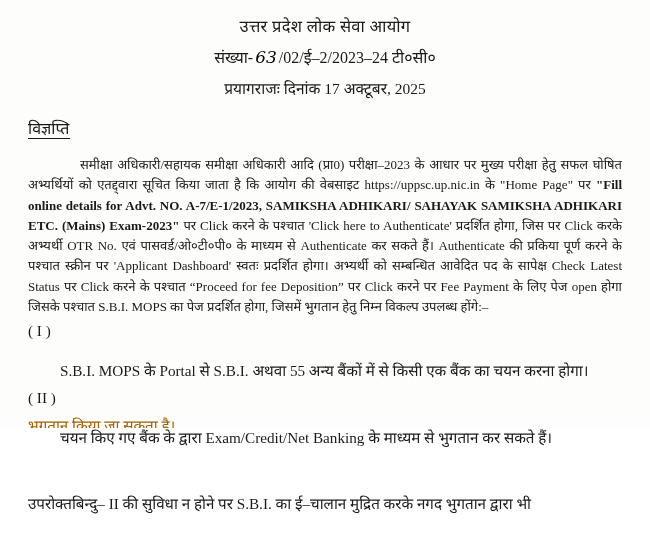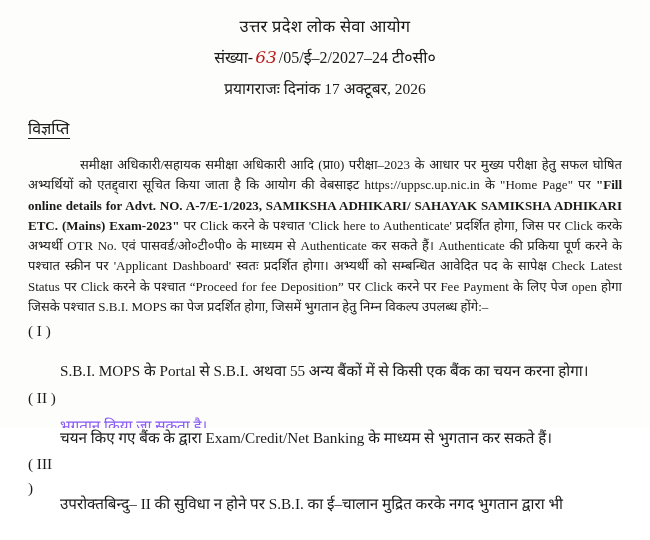--- a/index.html
+++ b/index.html
@@ -32,21 +32,21 @@
     font-family: "Liberation Serif", "DejaVu Serif", serif;
   }
   .hdr-line2 {
     font-size: 16px;
     margin-bottom: 9px;
   }
   .hdr-line2 .handwritten {
     font-family: "DejaVu Serif", serif;
     font-style: italic;
     font-size: 17px;
-    color: #b91c1c;
+    color: #000000;
     padding: 0 2px;
   }
   .hdr-line3 {
     font-size: 15.5px;
     margin-bottom: 18px;
   }
   .title {
     text-align: left;
     font-size: 16px;
     margin-bottom: 16px;
@@ -92,55 +92,53 @@
   }
   .cut {
     position: absolute;
     left: 0;
     right: 0;
     bottom: 0;
     height: 14px;
     overflow: hidden;
     font-size: 15.2px;
     line-height: 1.55;
-    padding: 0 20px;
+    padding: 0 28px;
     box-sizing: border-box;
-    color: #8b5cf6;
-    margin-left: 40px;
+    color: #a16207;
   }
 </style>
 </head>
 <body>
 
 <div class="page">
 
   <div class="hdr">
     <div class="hdr-line1">उत्तर प्रदेश लोक सेवा आयोग</div>
     <div class="hdr-line2">
-      <span>संख्या-</span><span class="handwritten">63</span><span>/05/ई–2/2027–24 टी०सी०</span>
+      <span>संख्या-</span><span class="handwritten">63</span><span>/02/ई–2/2023–24 टी०सी०</span>
     </div>
-    <div class="hdr-line3">प्रयागराजः दिनांक 17 अक्टूबर, 2026</div>
+    <div class="hdr-line3">प्रयागराजः दिनांक 17 अक्टूबर, 2025</div>
   </div>
 
   <div class="title"><span class="u">विज्ञप्ति</span></div>
 
   <div class="body-text">
     <span class="indent"></span><span>समीक्षा अधिकारी/सहायक समीक्षा अधिकारी आदि (प्रा0) परीक्षा–2023 के आधार पर मुख्य परीक्षा हेतु सफल घोषित अभ्यर्थियों को एतद्द्वारा सूचित किया जाता है कि आयोग की वेबसाइट </span><span>https://uppsc.up.nic.in</span><span> के "Home Page" पर </span><span class="b">"Fill online details for Advt. NO. A-7/E-1/2023, SAMIKSHA ADHIKARI/ SAHAYAK SAMIKSHA ADHIKARI ETC. (Mains) Exam-2023"</span><span> पर   Click करने के पश्चात 'Click here to Authenticate' प्रदर्शित होगा, जिस पर Click करके अभ्यर्थी OTR No. एवं पासवर्ड/ओ०टी०पी०  के माध्यम से Authenticate कर सकते हैं।  Authenticate की प्रकिया पूर्ण करने के पश्चात स्क्रीन पर 'Applicant Dashboard' स्वतः प्रदर्शित होगा। अभ्यर्थी को सम्बन्धित आवेदित पद के सापेक्ष Check Latest Status पर Click करने के पश्चात “Proceed for fee Deposition” पर Click करने पर Fee Payment के लिए पेज open होगा जिसके पश्चात S.B.I. MOPS का पेज प्रदर्शित होगा, जिसमें भुगतान हेतु निम्न विकल्प उपलब्ध होंगे:–</span>
   </div>
 
   <div class="clauses">
     <div class="clause">
       <div class="clause-num">( I )</div>
       <div class="clause-txt">S.B.I. MOPS के Portal से S.B.I. अथवा 55 अन्य बैंकों में से किसी एक बैंक का चयन करना होगा।</div>
     </div>
     <div class="clause">
       <div class="clause-num">( II )</div>
       <div class="clause-txt">चयन किए गए बैंक के द्वारा Exam/Credit/Net Banking के माध्यम से भुगतान कर सकते हैं।</div>
     </div>
     <div class="clause">
-      <div class="clause-num">( III )</div>
       <div class="clause-txt">उपरोक्तबिन्दु– II  की सुविधा न होने पर S.B.I.  का ई–चालान मुद्रित करके नगद भुगतान द्वारा भी</div>
     </div>
   </div>
 
   <div class="cut">भुगतान किया जा सकता है।</div>
 
 </div>
 
 </body></html>

